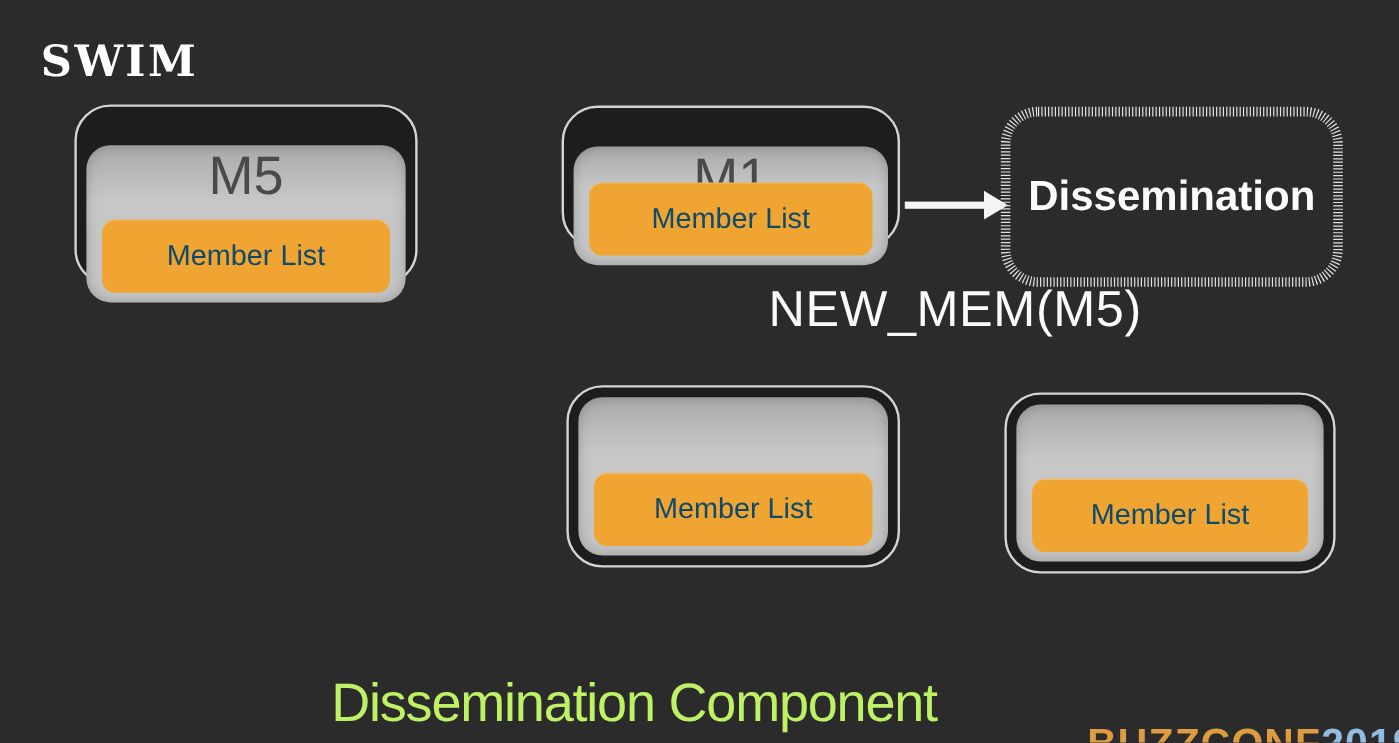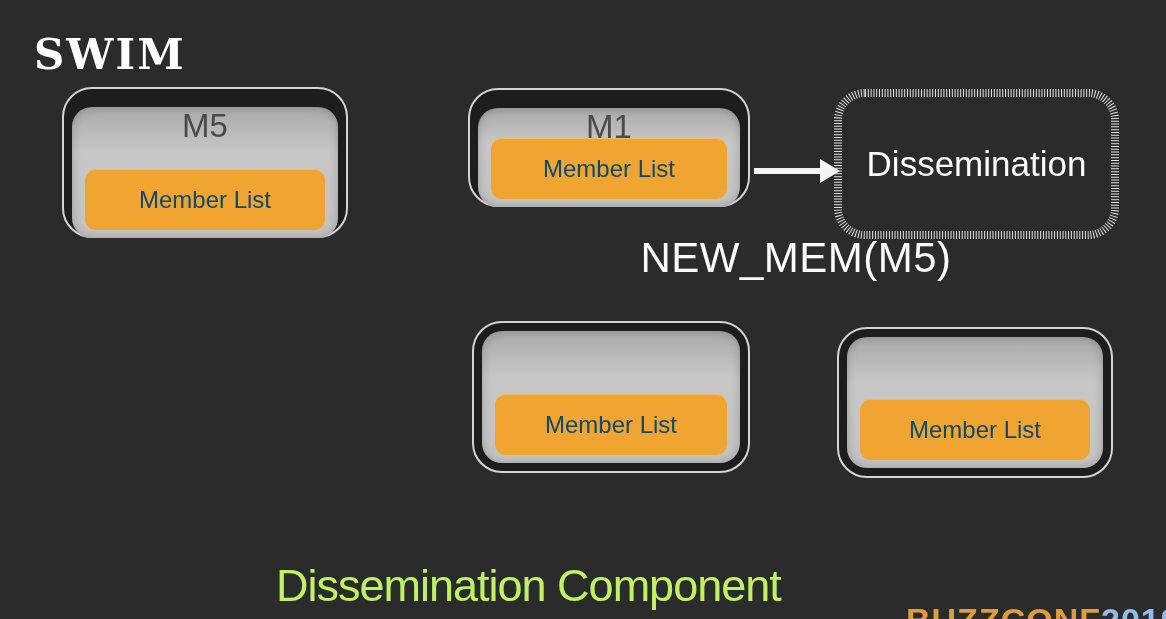--- a/index.html
+++ b/index.html
@@ -18,21 +18,21 @@
     background: #2b2b2b;
     overflow: hidden;
   }
   
   .swim-title {
     position: absolute;
     left: 34px;
     top: 30px;
     font-family: "DejaVu Serif", "Liberation Serif", serif;
     font-weight: bold;
-    font-size: 42px;
+    font-size: 36px;
     letter-spacing: 2px;
     color: #fdfdfd;
   }
   
   .node {
     position: absolute;
     box-sizing: border-box;
     border: 2px solid #d4d4d4;
     border-radius: 30px;
     background: #1d1d1d;
@@ -43,22 +43,22 @@
     width: 100%;
     height: 100%;
     box-sizing: border-box;
     background: linear-gradient(180deg, #a9a9a9 0%, #c7c7c7 35%, #c3c3c3 100%);
     border-radius: 20px;
     box-shadow: inset 0 0 10px rgba(0,0,0,0.22);
     text-align: center;
   }
   .node-label {
     display: block;
-    margin-top: 10px;
-    font-size: 33px;
+    margin-top: 24px;
+    font-size: 45px;
     color: #4a4a4a;
   }
   .member-pill {
     position: absolute;
     left: 13px;
     right: 13px;
     bottom: 8px;
     height: 61px;
     background: #f0a431;
     border-radius: 11px;
@@ -87,20 +87,21 @@
     width: 100%;
     height: 100%;
     display: flex;
     flex-direction: column;
     align-items: center;
     justify-content: center;
     color: #fbfbfb;
     font-size: 35px;
     line-height: 42px;
     white-space: nowrap;
+    font-weight: bold;
   }
   
   .arrow-svg {
     position: absolute;
     left: 752px;
     top: 158px;
   }
   
   .msg-label {
     position: absolute;

